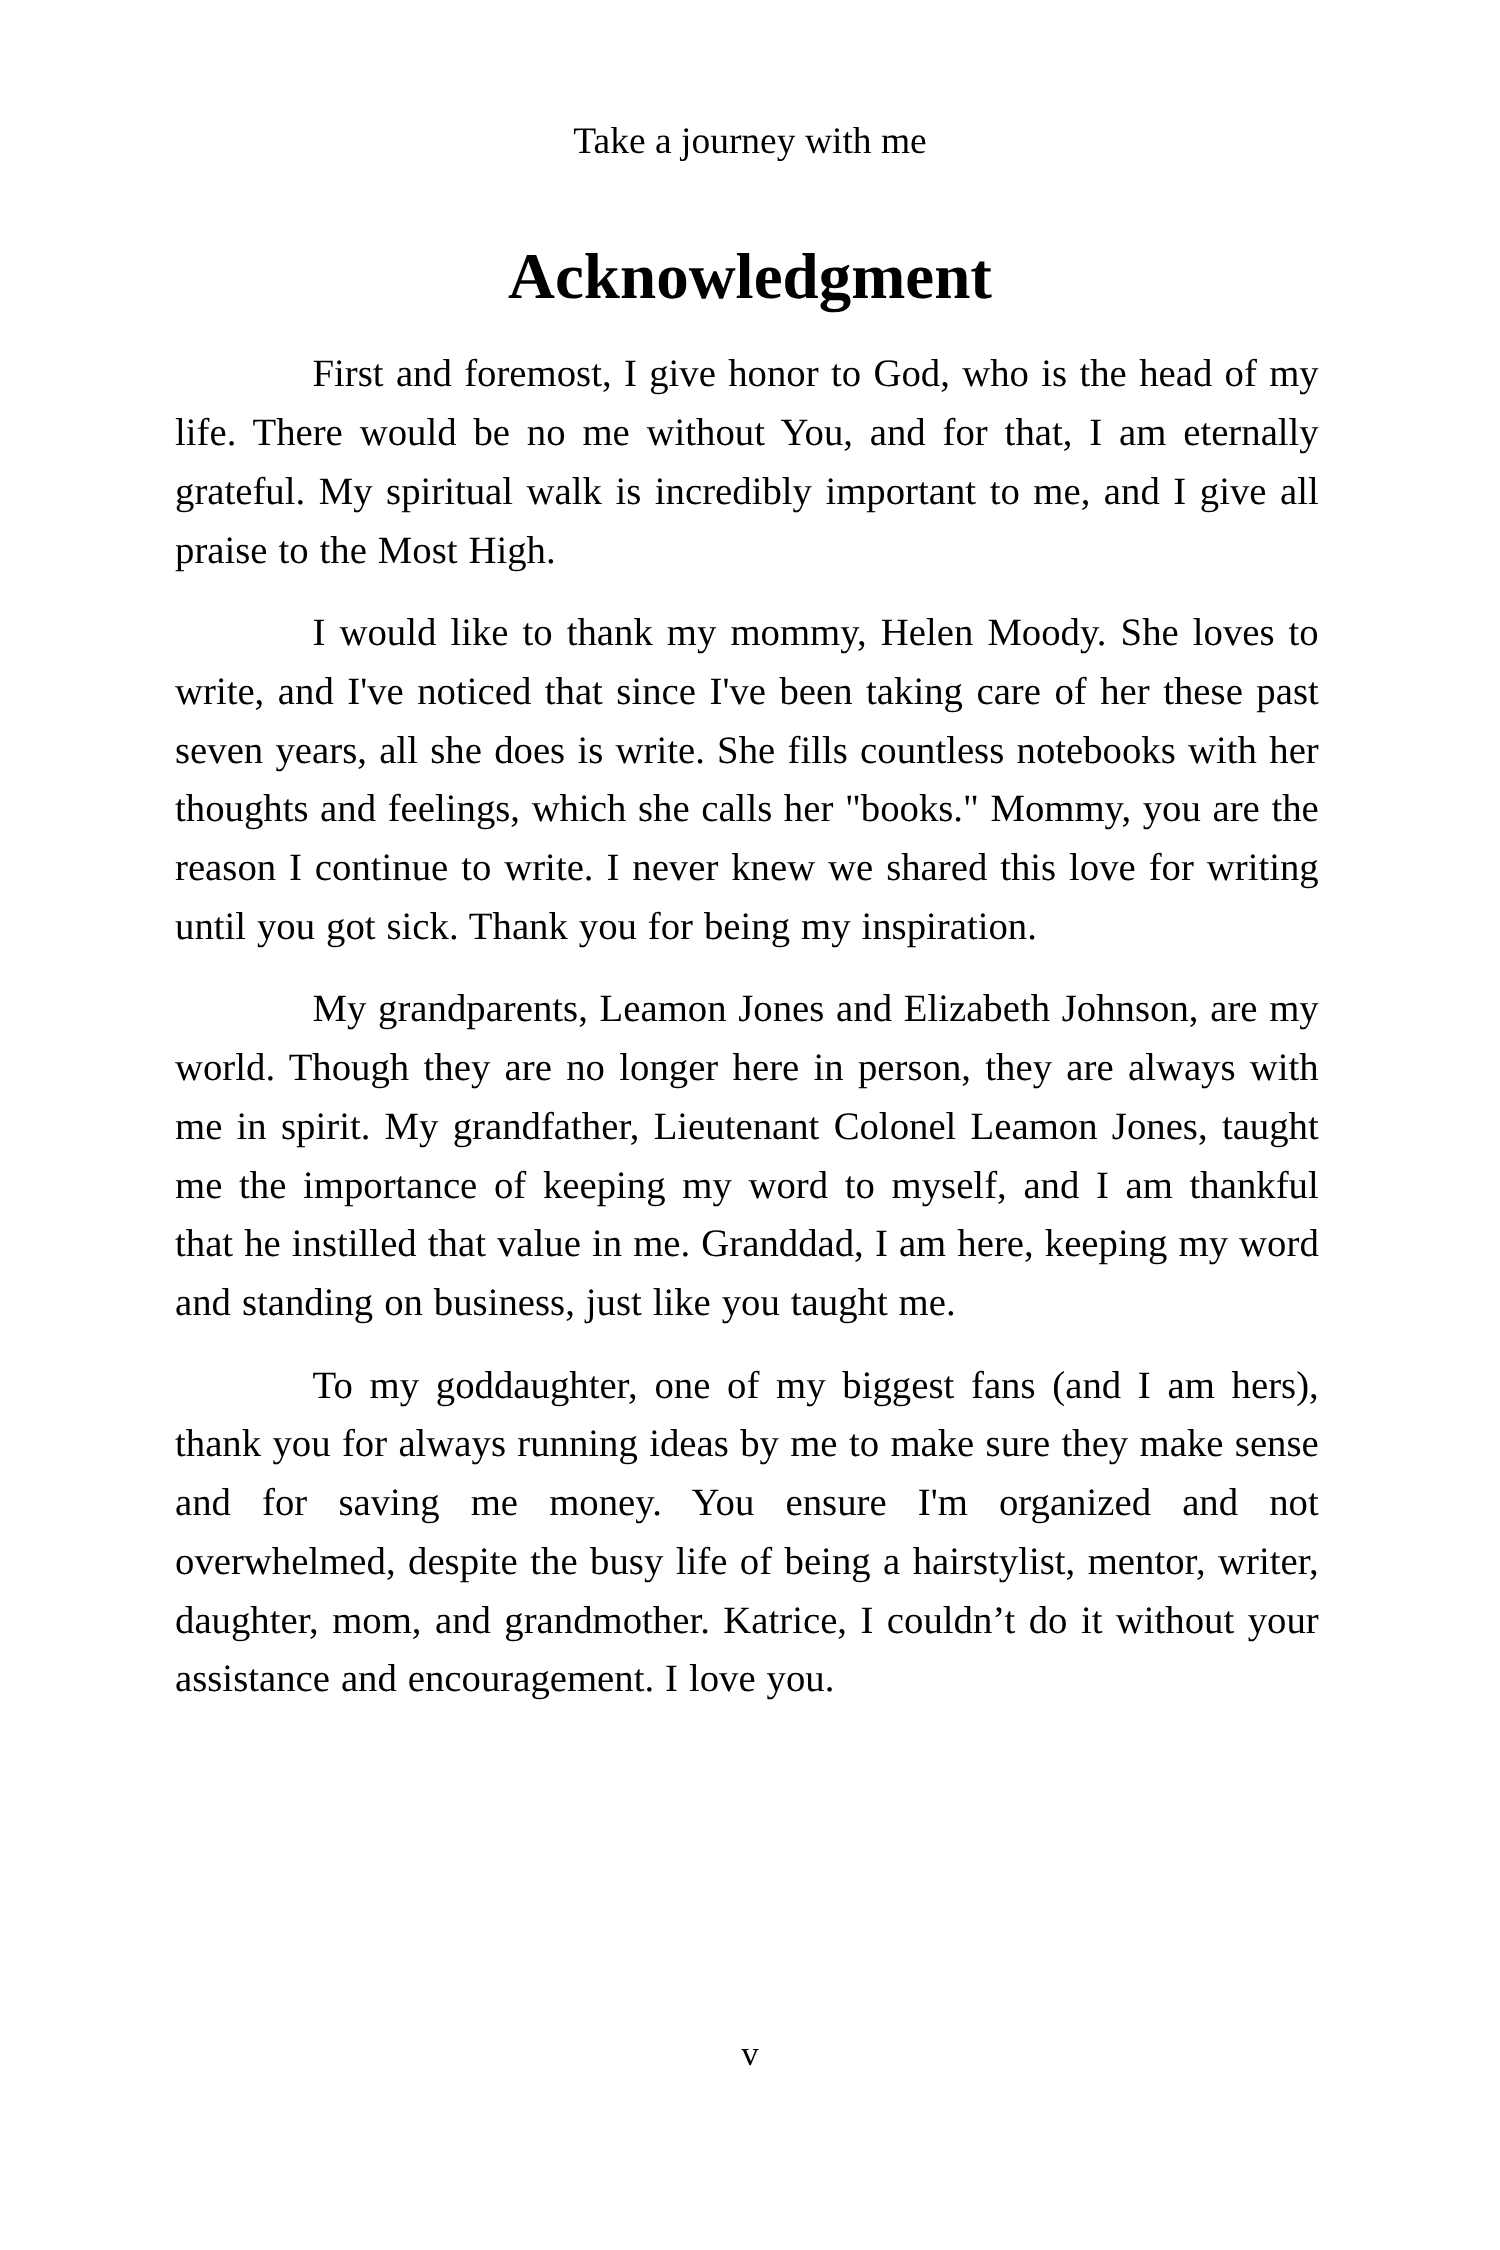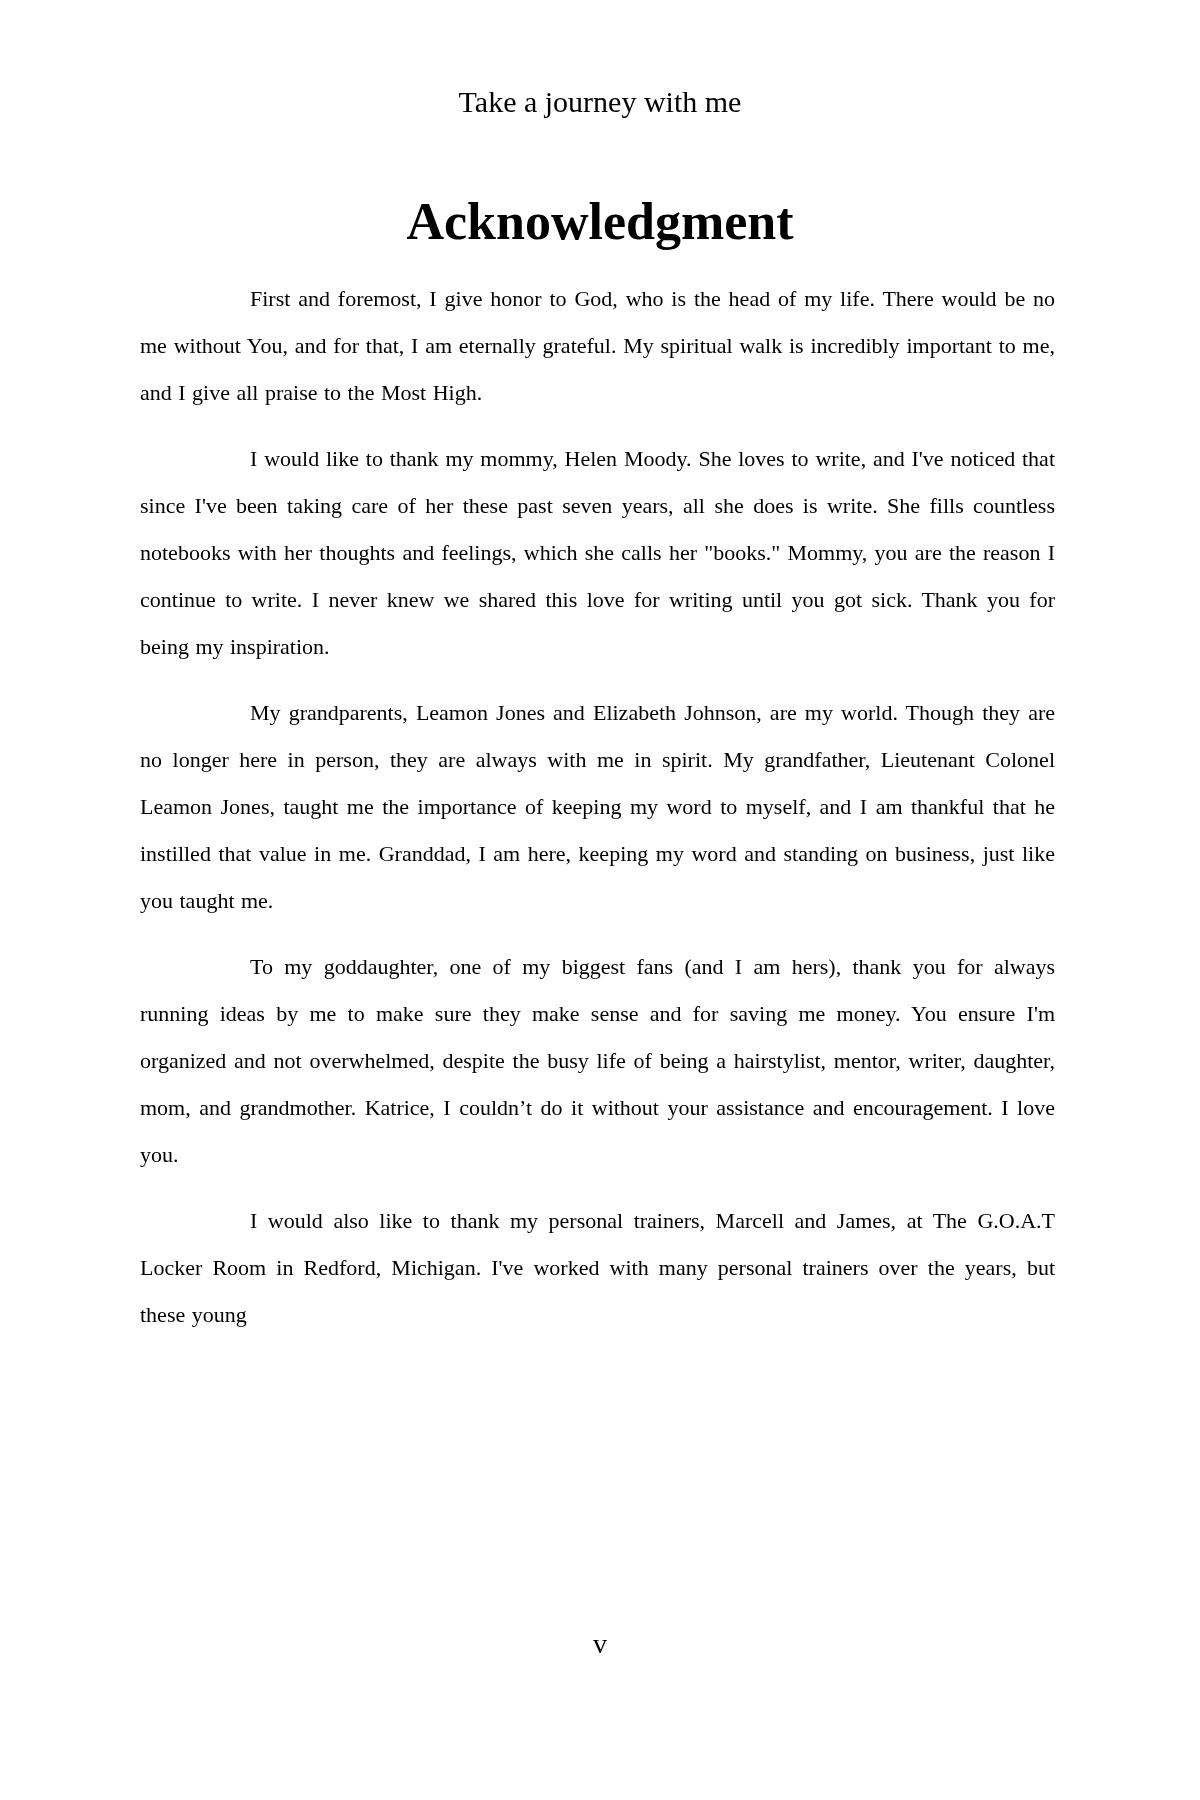--- a/index.html
+++ b/index.html
@@ -12,21 +12,21 @@
       width: 1200px;
       height: 1800px;
       margin: 0 auto;
       background: #ffffff;
       color: #000000;
       font-family: "Liberation Serif", "DejaVu Serif", serif;
       overflow: hidden;
     }
     .running-head {
       position: absolute;
-      top: 85px;
+      top: 96px;
       left: 0;
       width: 100%;
       text-align: center;
       font-size: 30px;
       line-height: 1.15;
       font-weight: 400;
     }
     .chapter-title {
       position: absolute;
       top: 193px;
@@ -36,21 +36,21 @@
       font-size: 52px;
       line-height: 1.1;
       font-weight: 700;
       margin: 0;
     }
     .body-text {
       position: absolute;
       top: 275px;
       left: 140px;
       width: 915px;
-      font-size: 22px;
+      font-size: 31px;
       line-height: 47px;
       text-align: justify;
     }
     .body-text p {
       margin: 0 0 19px 0;
       text-indent: 110px;
       word-spacing: 1px;
     }
     .page-number {
       position: absolute;
@@ -69,18 +69,17 @@
 
   <div class="running-head">Take a journey with me</div>
 
   <h1 class="chapter-title">Acknowledgment</h1>
 
   <div class="body-text">
     <p>First and foremost, I give honor to God, who is the head of my life. There would be no me without You, and for that, I am eternally grateful. My spiritual walk is incredibly important to me, and I give all praise to the Most High.</p>
     <p>I would like to thank my mommy, Helen Moody. She loves to write, and I've noticed that since I've been taking care of her these past seven years, all she does is write. She fills countless notebooks with her thoughts and feelings, which she calls her "books." Mommy, you are the reason I continue to write. I never knew we shared this love for writing until you got sick. Thank you for being my inspiration.</p>
     <p>My grandparents, Leamon Jones and Elizabeth Johnson, are my world. Though they are no longer here in person, they are always with me in spirit. My grandfather, Lieutenant Colonel Leamon Jones, taught me the importance of keeping my word to myself, and I am thankful that he instilled that value in me. Granddad, I am here, keeping my word and standing on business, just like you taught me.</p>
     <p>To my goddaughter, one of my biggest fans (and I am hers), thank you for always running ideas by me to make sure they make sense and for saving me money. You ensure I'm organized and not overwhelmed, despite the busy life of being a hairstylist, mentor, writer, daughter, mom, and grandmother. Katrice, I couldn’t do it without your assistance and encouragement. I love you.</p>
-    <p>I would also like to thank my personal trainers, Marcell and James, at The G.O.A.T Locker Room in Redford, Michigan. I've worked with many personal trainers over the years, but these young</p>
   </div>
 
   <div class="page-number">v</div>
 
 </div>
 
 </body></html>

